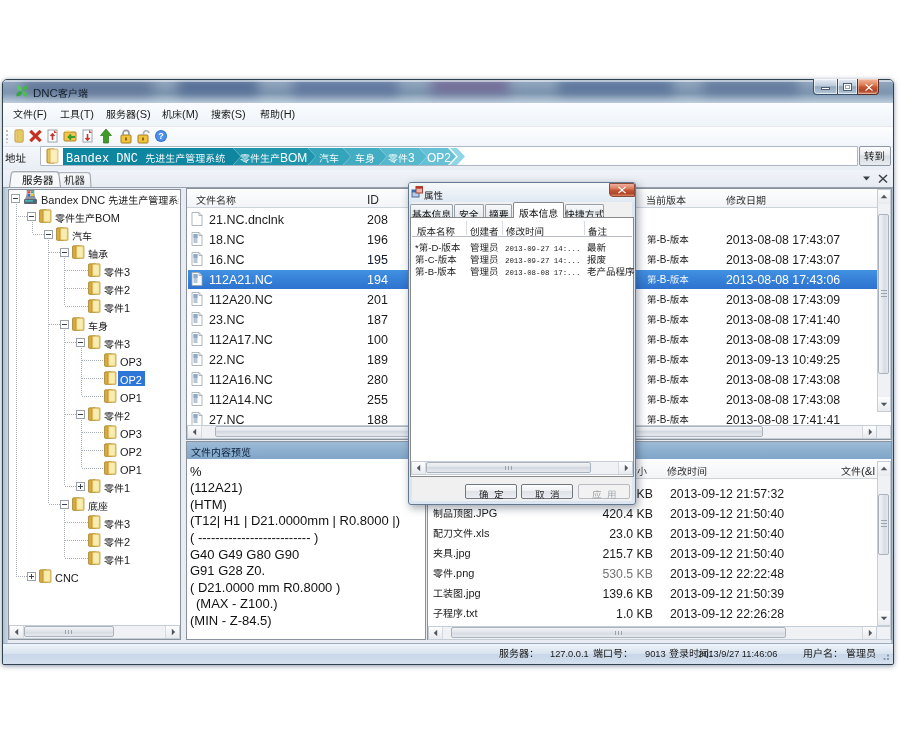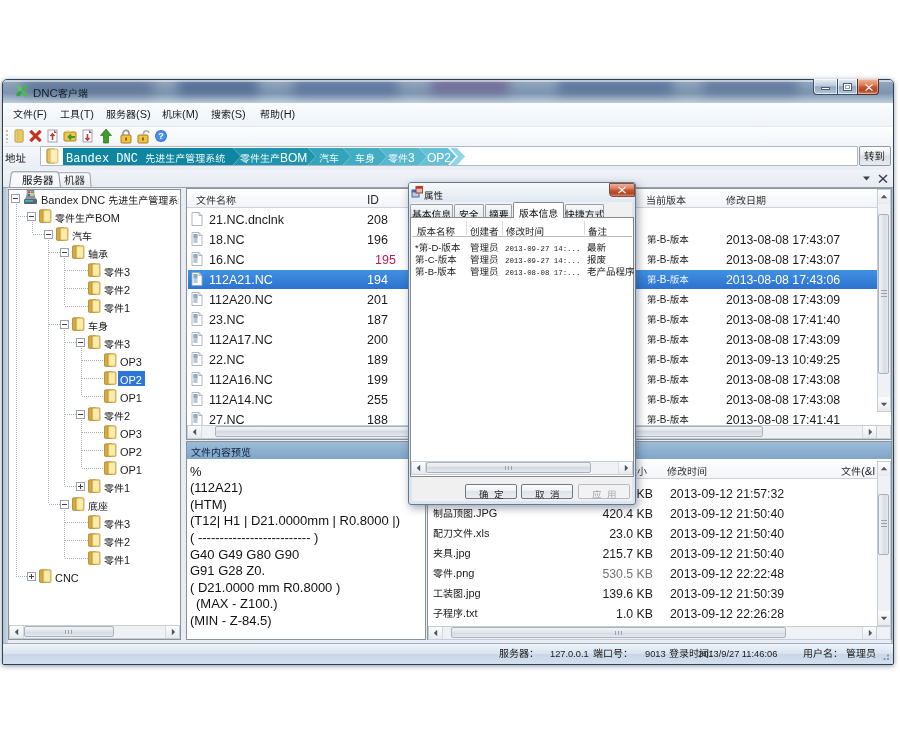--- a/index.html
+++ b/index.html
@@ -811,21 +811,21 @@
         </svg>
       </div>
       <div class="ab" style="left:726px;top:232.8px;font:12.3px 'Liberation Sans';color:#1b1b1b;white-space:pre;">2013-08-08 17:43:07</div>
       <svg class="ab" width="12" height="14" viewBox="0 0 12 14" style="left:191px;top:252px">
 <path d="M1 .5 H8 L11 3.5 V13.5 H1Z" fill="#fff" stroke="#9aa4ae" stroke-width=".8"></path>
         <path d="M8 .5 L8 3.5 11 3.5" fill="none" stroke="#9aa4ae" stroke-width=".8"></path>
 <rect x="2.5" y="2" width="4" height="9" fill="#b8c4d8"></rect>
         <rect x="2.5" y="2" width="4" height="4" fill="#8fa8c8"></rect>
       </svg>
       <div class="ab" style="left:209px;top:252.5px;font:12.5px 'Liberation Sans';color:#1b1b1b;white-space:pre;">16.NC</div>
-      <div class="ab" style="left:367px;top:252.5px;font:12.5px 'Liberation Sans';color:#be185d;white-space:pre;margin-left:8px;">195</div>
+      <div class="ab" style="left:367px;top:252.5px;font:12.5px 'Liberation Sans';color:#0f172a;white-space:pre;">195</div>
       <div class="ab" style="left:647px;top:251px;">
         <svg class="zt" width="43" height="16" viewBox="0 0 43 16" style="fill:#1b1b1b">
           <g transform="translate(0,12.0) scale(0.7917)">
             <use href="#u7b2c" x="0.0"></use>
             <text x="12.0" y="0" style="font:12.63px 'Liberation Sans';white-space:pre" xml:space="preserve">-B-</text>
             <use href="#u7248" x="28.8"></use>
             <use href="#u672c" x="40.8"></use>
           </g>
         </svg>
       </div>
@@ -888,21 +888,21 @@
         </svg>
       </div>
       <div class="ab" style="left:726px;top:312.8px;font:12.3px 'Liberation Sans';color:#1b1b1b;white-space:pre;">2013-08-08 17:41:40</div>
       <svg class="ab" width="12" height="14" viewBox="0 0 12 14" style="left:191px;top:332px">
 <path d="M1 .5 H8 L11 3.5 V13.5 H1Z" fill="#fff" stroke="#9aa4ae" stroke-width=".8"></path>
         <path d="M8 .5 L8 3.5 11 3.5" fill="none" stroke="#9aa4ae" stroke-width=".8"></path>
 <rect x="2.5" y="2" width="4" height="9" fill="#b8c4d8"></rect>
         <rect x="2.5" y="2" width="4" height="4" fill="#8fa8c8"></rect>
       </svg>
       <div class="ab" style="left:209px;top:332.5px;font:12.5px 'Liberation Sans';color:#1b1b1b;white-space:pre;">112A17.NC</div>
-      <div class="ab" style="left:367px;top:332.5px;font:12.5px 'Liberation Sans';color:#1b1b1b;white-space:pre;">200</div>
+      <div class="ab" style="left:367px;top:332.5px;font:12.5px 'Liberation Sans';color:#1b1b1b;white-space:pre;">100</div>
       <div class="ab" style="left:647px;top:331px;">
         <svg class="zt" width="43" height="16" viewBox="0 0 43 16" style="fill:#1b1b1b">
           <g transform="translate(0,12.0) scale(0.7917)">
             <use href="#u7b2c" x="0.0"></use>
             <text x="12.0" y="0" style="font:12.63px 'Liberation Sans';white-space:pre" xml:space="preserve">-B-</text>
             <use href="#u7248" x="28.8"></use>
             <use href="#u672c" x="40.8"></use>
           </g>
         </svg>
       </div>
@@ -926,21 +926,21 @@
         </svg>
       </div>
       <div class="ab" style="left:726px;top:352.8px;font:12.3px 'Liberation Sans';color:#1b1b1b;white-space:pre;">2013-09-13 10:49:25</div>
       <svg class="ab" width="12" height="14" viewBox="0 0 12 14" style="left:191px;top:372px">
 <path d="M1 .5 H8 L11 3.5 V13.5 H1Z" fill="#fff" stroke="#9aa4ae" stroke-width=".8"></path>
         <path d="M8 .5 L8 3.5 11 3.5" fill="none" stroke="#9aa4ae" stroke-width=".8"></path>
 <rect x="2.5" y="2" width="4" height="9" fill="#b8c4d8"></rect>
         <rect x="2.5" y="2" width="4" height="4" fill="#8fa8c8"></rect>
       </svg>
       <div class="ab" style="left:209px;top:372.5px;font:12.5px 'Liberation Sans';color:#1b1b1b;white-space:pre;">112A16.NC</div>
-      <div class="ab" style="left:367px;top:372.5px;font:12.5px 'Liberation Sans';color:#1b1b1b;white-space:pre;">199</div>
+      <div class="ab" style="left:367px;top:372.5px;font:12.5px 'Liberation Sans';color:#1b1b1b;white-space:pre;">280</div>
       <div class="ab" style="left:647px;top:371px;">
         <svg class="zt" width="43" height="16" viewBox="0 0 43 16" style="fill:#1b1b1b">
           <g transform="translate(0,12.0) scale(0.7917)">
             <use href="#u7b2c" x="0.0"></use>
             <text x="12.0" y="0" style="font:12.63px 'Liberation Sans';white-space:pre" xml:space="preserve">-B-</text>
             <use href="#u7248" x="28.8"></use>
             <use href="#u672c" x="40.8"></use>
           </g>
         </svg>
       </div>

